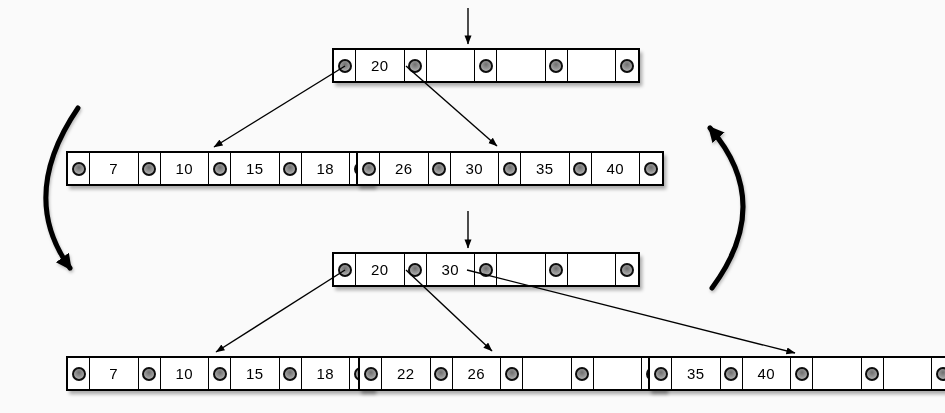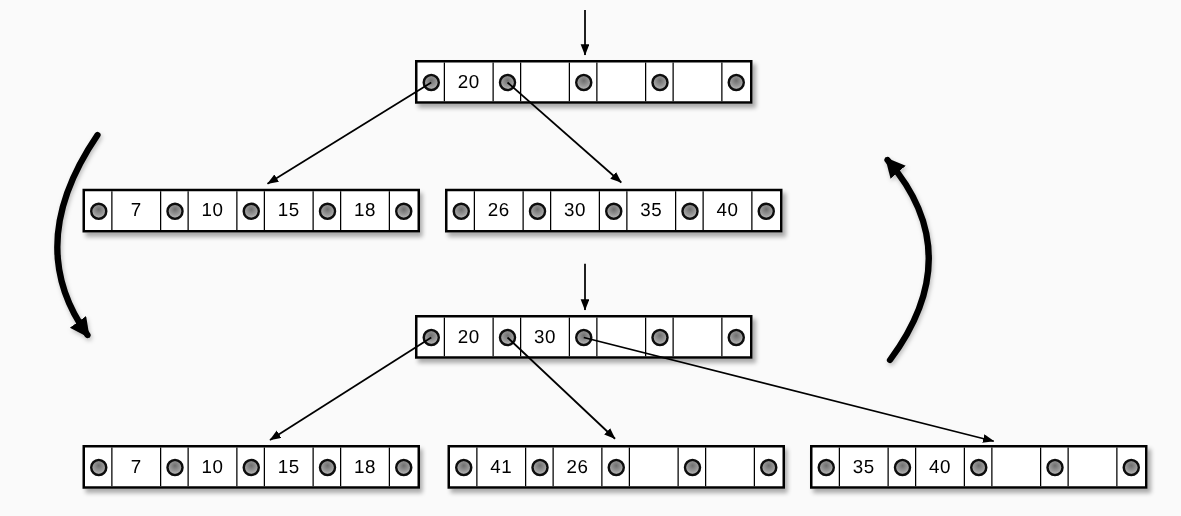--- a/index.html
+++ b/index.html
@@ -5,21 +5,21 @@
   html,body{margin:0;padding:0;}
   body{
     width:945px;height:413px;
     background:#fafafa;
     font-family:"Liberation Sans", sans-serif;
     position:relative;overflow:hidden;
   }
   #canvas{position:absolute;inset:0;width:945px;height:413px;}
   .bnode{
     position:absolute;
-    width:270px;height:35px;
+    width:308px;height:35px;
     box-sizing:border-box;
     display:flex;
     background:#ffffff;
     border:2px solid #000;
     box-shadow:2.5px 3.5px 3.5px rgba(0,0,0,0.32);
   }
   .pc{
     flex:0 0 22px;
     display:flex;align-items:center;justify-content:center;
     border-right:1.5px solid #000;
@@ -157,21 +157,21 @@
     <span class="kc">18</span>
     <span class="pc">
         <span class="dot"></span>
       </span>
   </div>
 
   <div class="bnode" style="left:358px;top:356px">
     <span class="pc">
         <span class="dot"></span>
       </span>
-    <span class="kc">41</span>
+    <span class="kc">22</span>
     <span class="pc">
         <span class="dot"></span>
       </span>
     <span class="kc">26</span>
     <span class="pc">
         <span class="dot"></span>
       </span>
     <span class="kc"></span>
     <span class="pc">
         <span class="dot"></span>

